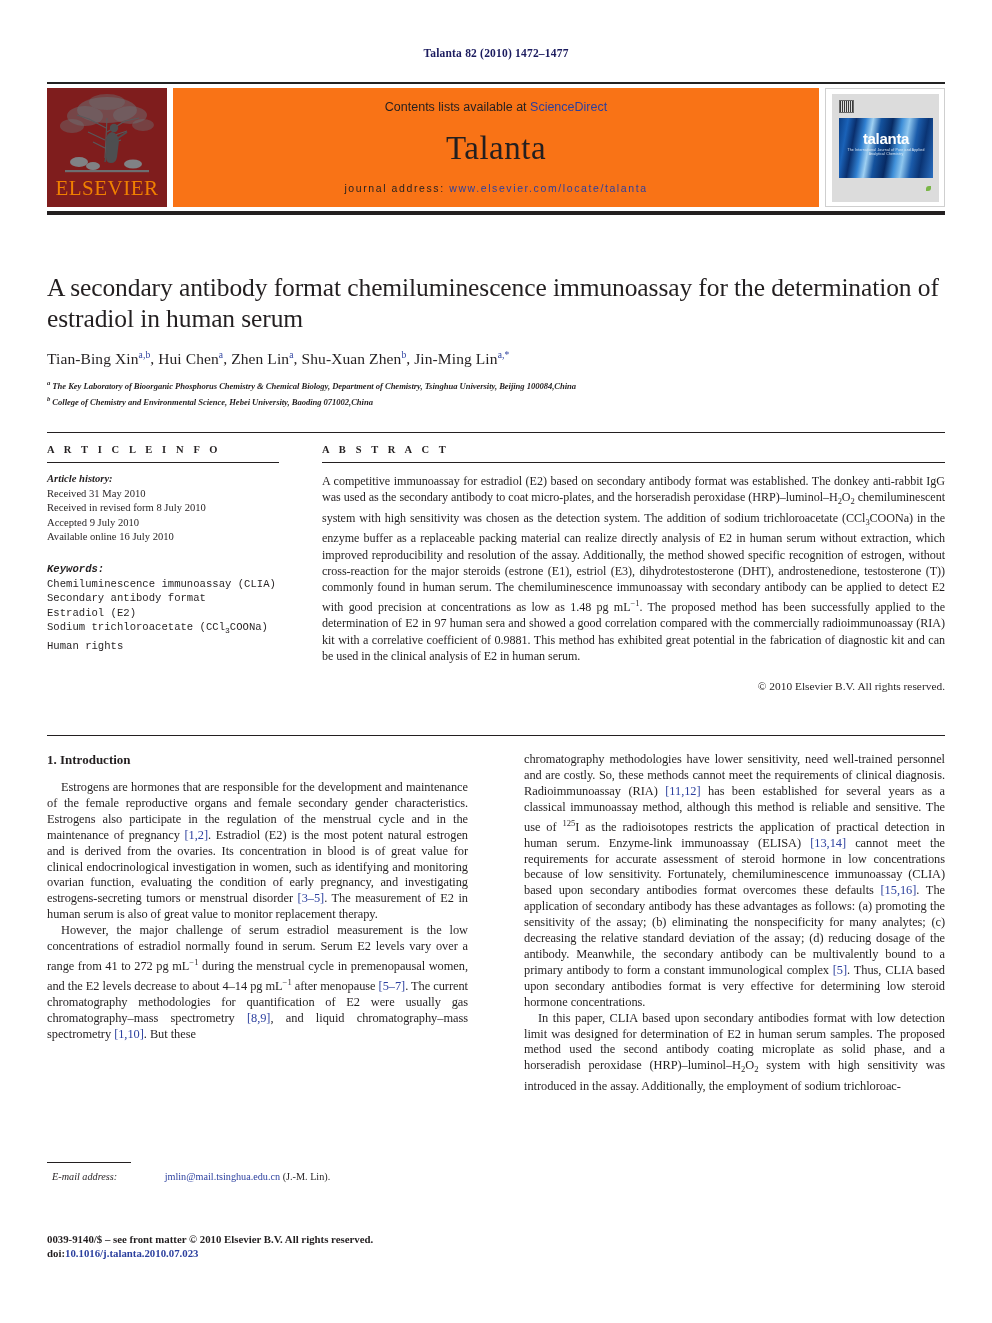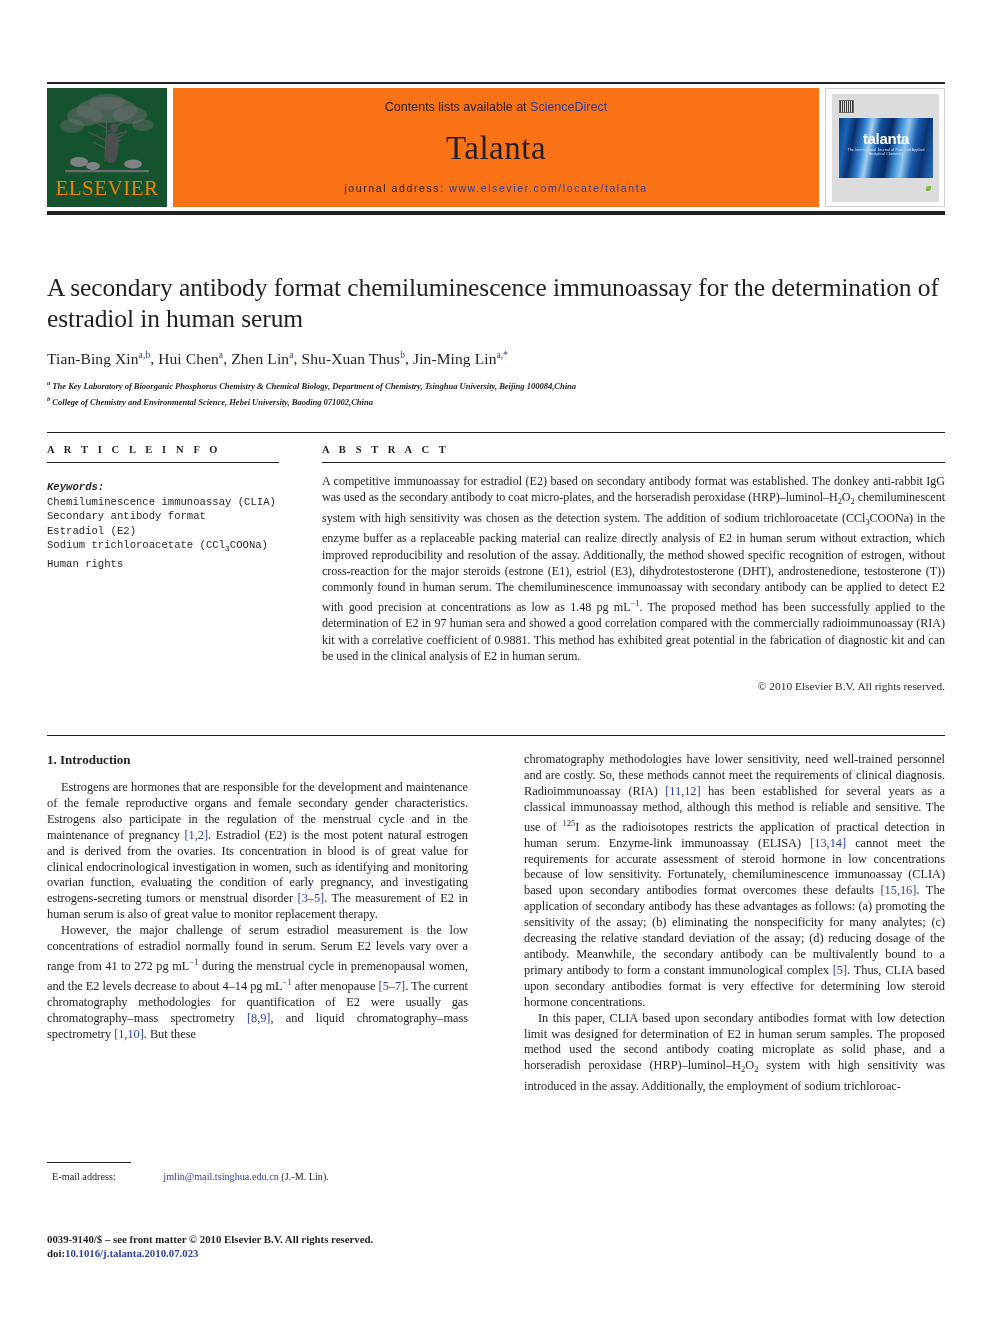--- a/index.html
+++ b/index.html
@@ -49,21 +49,21 @@
   .masthead-body {
     position: relative;
     height: 127px;
     width: 898px;
   }
   .elsevier-box {
     position: absolute;
     left: 0; top: 4px;
     width: 120px;
     height: 119px;
-    background: #14532d;
+    background: #7f1d1d;
   }
   .elsevier-tree {
     position: absolute;
     left: 8px; top: 0px;
     width: 104px;
     height: 90px;
   }
   .elsevier-word {
     position: absolute;
     left: 4px; top: 88px;
@@ -385,39 +385,40 @@
     height: 1px;
     background: #231f20;
     margin-bottom: 7px;
   }
   .fn-text {
     font-family: "Liberation Serif", serif;
     font-size: 10.2px;
     line-height: 13.4px;
     color: #231f20;
   }
-  .fn-text .em { }
+  .fn-text .em { font-style: italic; }
   .fn-text .mail { color: #2b3f9e; padding-left: 45px; }
   .imprint {
     position: absolute;
     left: 47px; top: 1232px;
     width: 460px;
     font-family: "Liberation Serif", serif;
     font-size: 10.8px;
     line-height: 14.2px;
     font-weight: bold;
     color: #231f20;
   }
   .imprint .doi { color: #2b3f9e; font-weight: bold; }
 </style>
 </head>
 <body>
 
 <div class="page">
 
+  <div class="running-head">Talanta 82 (2010) 1472–1477</div>
 
   <div class="masthead">
     <div class="rule-thin-top"></div>
     <div class="masthead-body">
 
       <div class="elsevier-box">
         <svg class="elsevier-tree" viewBox="0 0 104 90">
           <g fill="#6d6e71">
             <ellipse cx="52" cy="22" rx="30" ry="13" opacity="0.55"></ellipse>
             <ellipse cx="30" cy="28" rx="18" ry="10" opacity="0.5"></ellipse>
@@ -475,34 +476,41 @@
         </div>
       </div>
 
     </div>
     <div class="rule-thick-bottom"></div>
   </div>
 
   <div class="title-block">
     <h1 class="paper-title">A secondary antibody format chemiluminescence immunoassay for the determination of estradiol in human serum</h1>
     <div class="authors">
-      <span><span>Tian-Bing Xin</span><sup>a,b</sup></span>, <span><span>Hui Chen</span><sup>a</sup></span>, <span><span>Zhen Lin</span><sup>a</sup></span>, <span><span>Shu-Xuan Thus</span><sup>b</sup></span>, <span><span>Jin-Ming Lin</span><sup class="star">a,*</sup></span>
+      <span><span>Tian-Bing Xin</span><sup>a,b</sup></span>, <span><span>Hui Chen</span><sup>a</sup></span>, <span><span>Zhen Lin</span><sup>a</sup></span>, <span><span>Shu-Xuan Zhen</span><sup>b</sup></span>, <span><span>Jin-Ming Lin</span><sup class="star">a,*</sup></span>
     </div>
     <div class="affil">
       <div><sup>a</sup> <span>The Key Laboratory of Bioorganic Phosphorus Chemistry &amp; Chemical Biology, Department of Chemistry, Tsinghua University, Beijing 100084,China</span></div>
       <div><sup>b</sup> <span>College of Chemistry and Environmental Science, Hebei University, Baoding 071002,China</span></div>
     </div>
   </div>
 
   <div class="info-abstract">
     <div class="ia-top-rule"></div>
 
     <div class="col-info">
       <div class="sec-head">A R T I C L E   I N F O</div>
       <div class="sec-rule"></div>
+      <div class="info-body">
+        <div class="lab">Article history:</div>
+        <div>Received 31 May 2010</div>
+        <div>Received in revised form 8 July 2010</div>
+        <div>Accepted 9 July 2010</div>
+        <div>Available online 16 July 2010</div>
+      </div>
       <div class="kw-block">
         <div class="lab">Keywords:</div>
         <div>Chemiluminescence immunoassay (CLIA)</div>
         <div>Secondary antibody format</div>
         <div>Estradiol (E2)</div>
         <div>Sodium trichloroacetate (CCl<sub>3</sub>COONa)</div>
         <div>Human rights</div>
       </div>
     </div>
 

